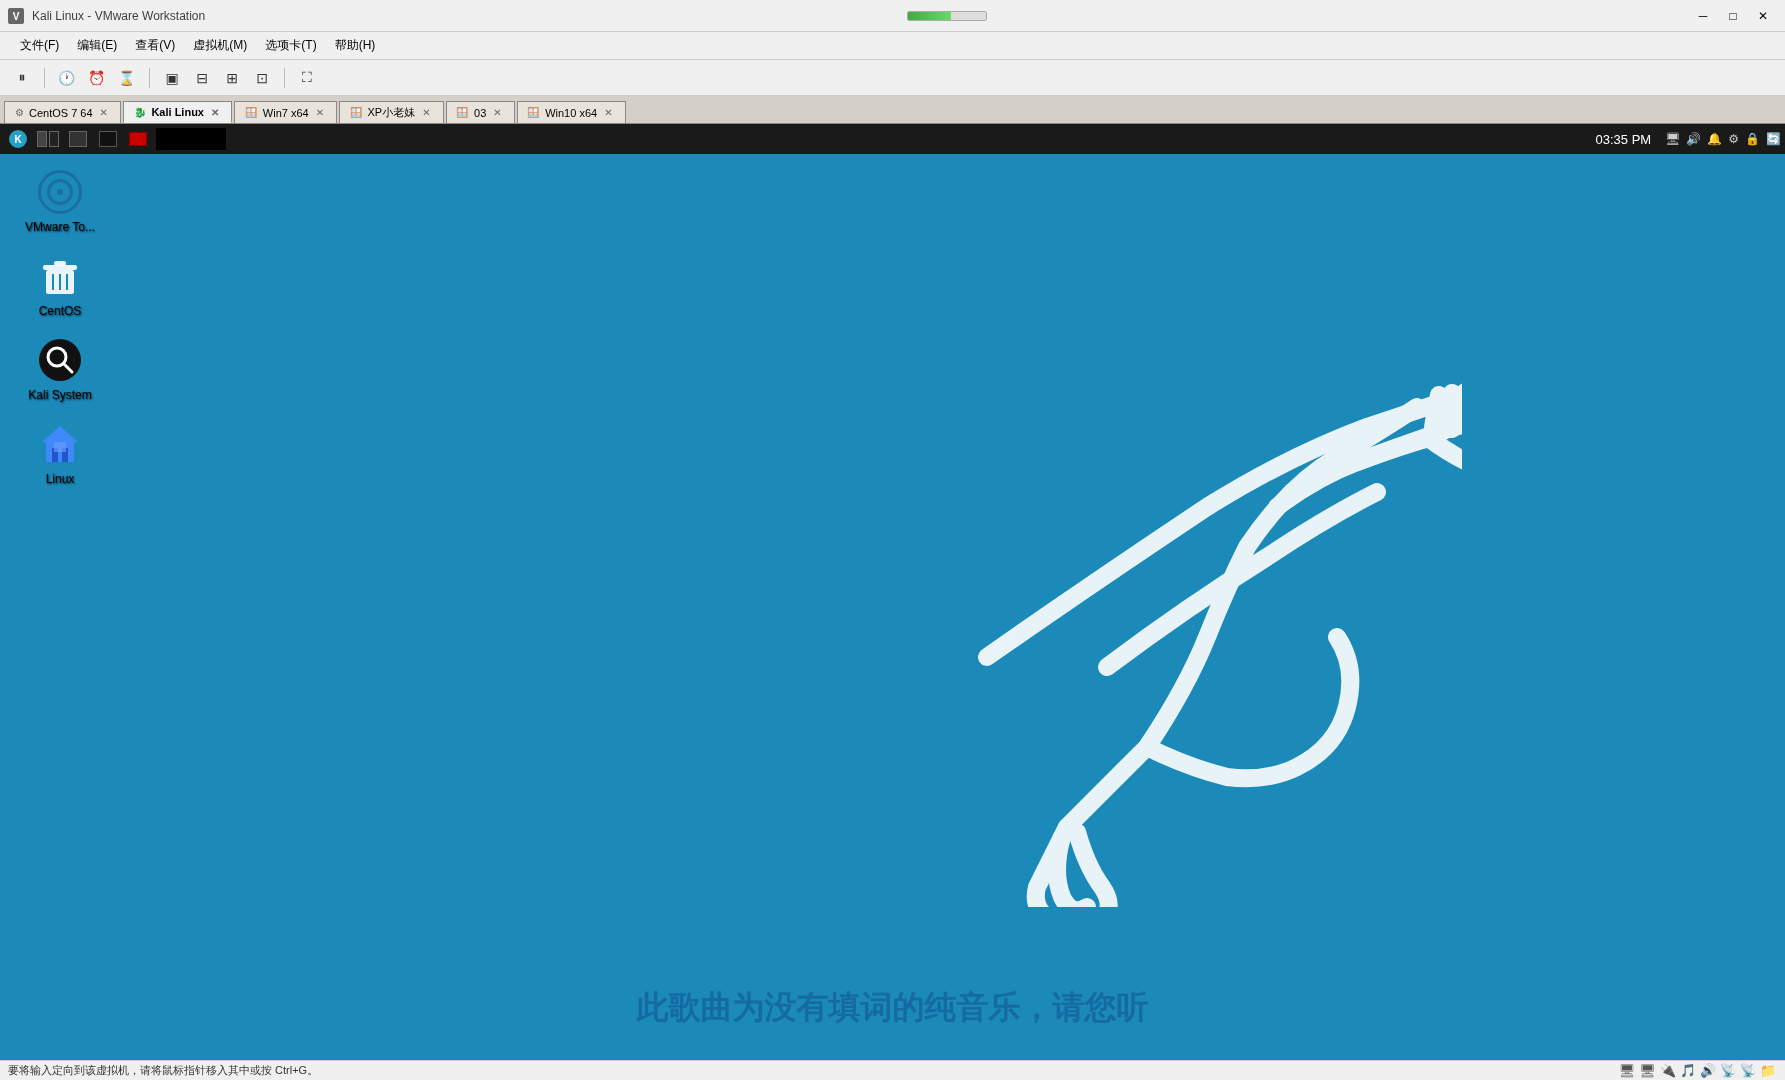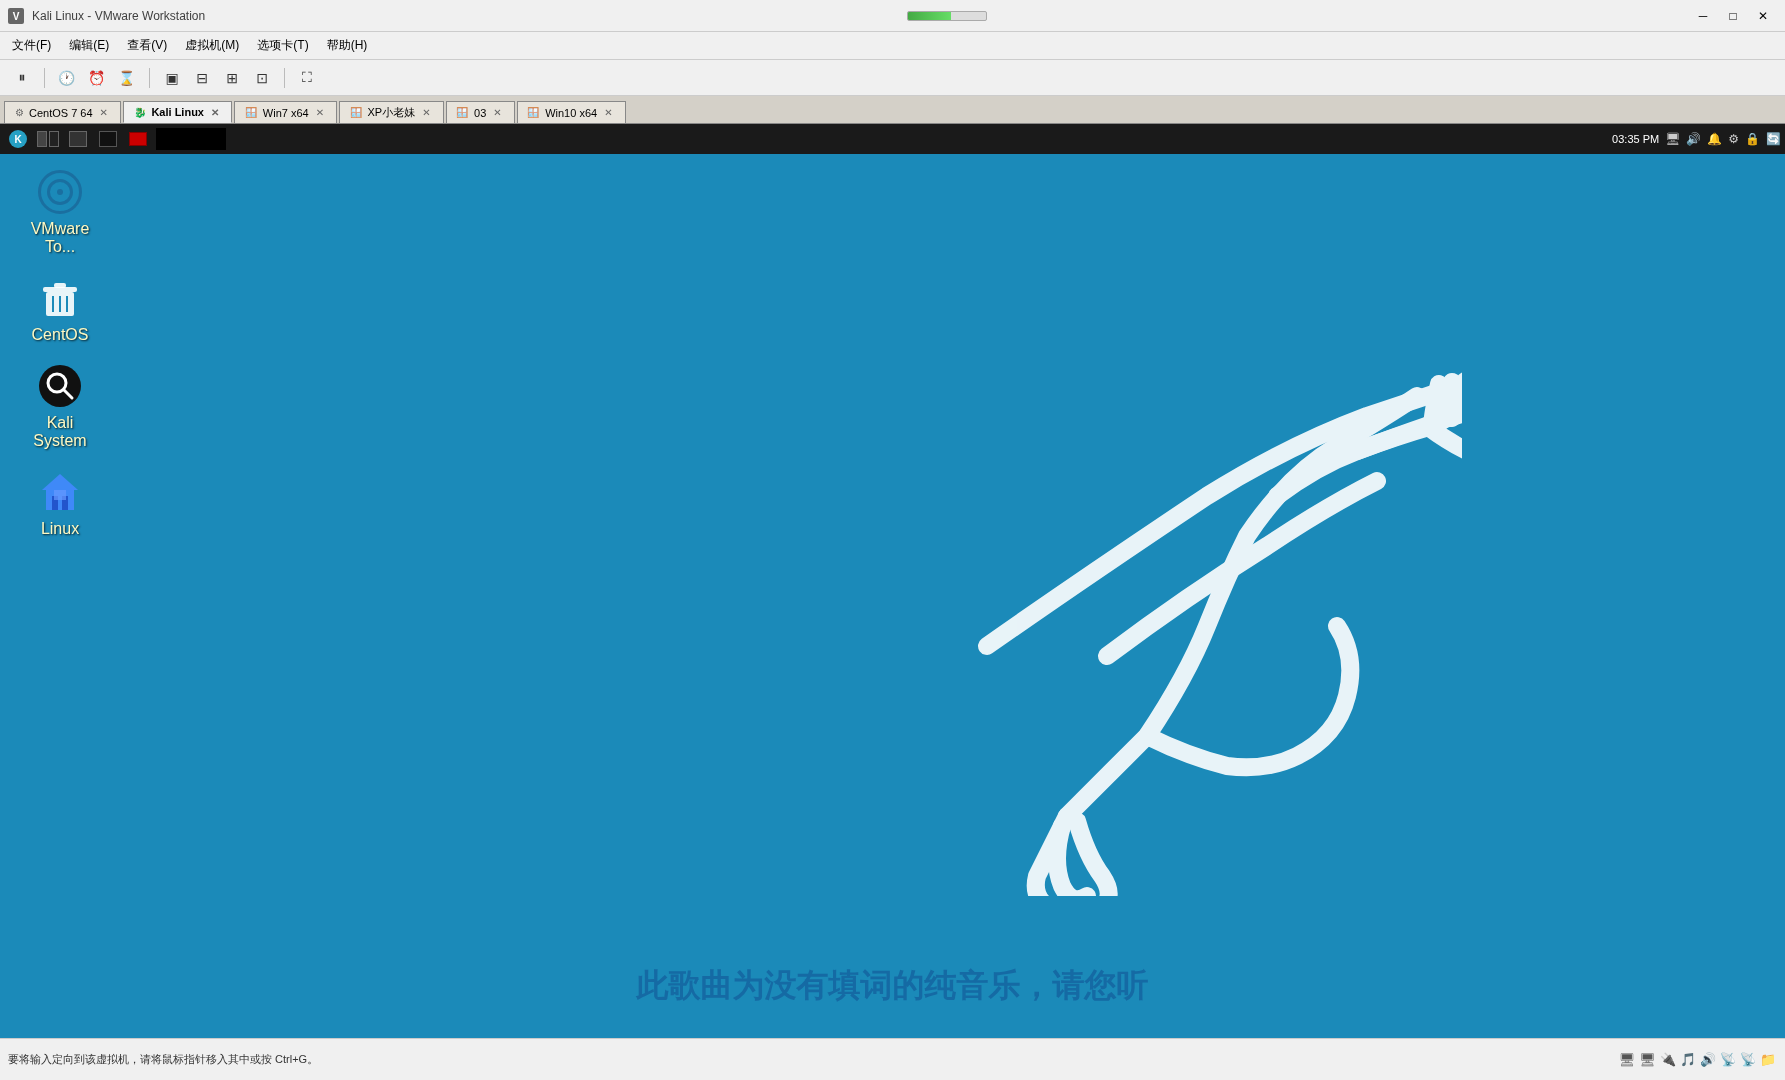--- a/index.html
+++ b/index.html
@@ -85,21 +85,21 @@
       height: 100%;
       background: linear-gradient(to right, #4a4, #6d6);
     }
 
     
     .menu-bar {
       height: 28px;
       background: #f0f0f0;
       display: flex;
       align-items: center;
-      padding: 0 4px;
+      padding: 0 12px;
       border-bottom: 1px solid #ccc;
       flex-shrink: 0;
       gap: 2px;
     }
     .menu-item {
       padding: 2px 8px;
       font-size: 12px;
       cursor: pointer;
       color: #000;
       white-space: nowrap;
@@ -197,23 +197,24 @@
       width: 28px;
       height: 24px;
       display: flex;
       align-items: center;
       justify-content: center;
       background: transparent;
       border: 1px solid transparent;
       cursor: pointer;
     }
     .vm-taskbar-clock {
-      font-size: 11px;
+      font-size: 13px;
       color: #fff;
       white-space: nowrap;
+      margin-right: 8px;
     }
     .vm-taskbar-systray {
       display: flex;
       align-items: center;
       gap: 6px;
     }
     .systray-icon {
       font-size: 12px;
       color: #ccc;
       cursor: pointer;
@@ -257,30 +258,30 @@
     }
     .desktop-icon-img {
       width: 48px;
       height: 48px;
       display: flex;
       align-items: center;
       justify-content: center;
       font-size: 36px;
     }
     .desktop-icon-label {
-      font-size: 16px;
-      color: #fef9c3;
+      font-size: 12px;
+      color: #000000;
       text-align: center;
       text-shadow: 1px 1px 2px rgba(0,0,0,0.8);
       word-break: break-word;
     }
 
     
     .status-bar {
-      height: 42px;
+      height: 20px;
       background: #f0f0f0;
       border-top: 1px solid #ccc;
       display: flex;
       align-items: center;
       padding: 0 8px;
       flex-shrink: 0;
       gap: 8px;
     }
     .status-bar-text {
       font-size: 11px;

